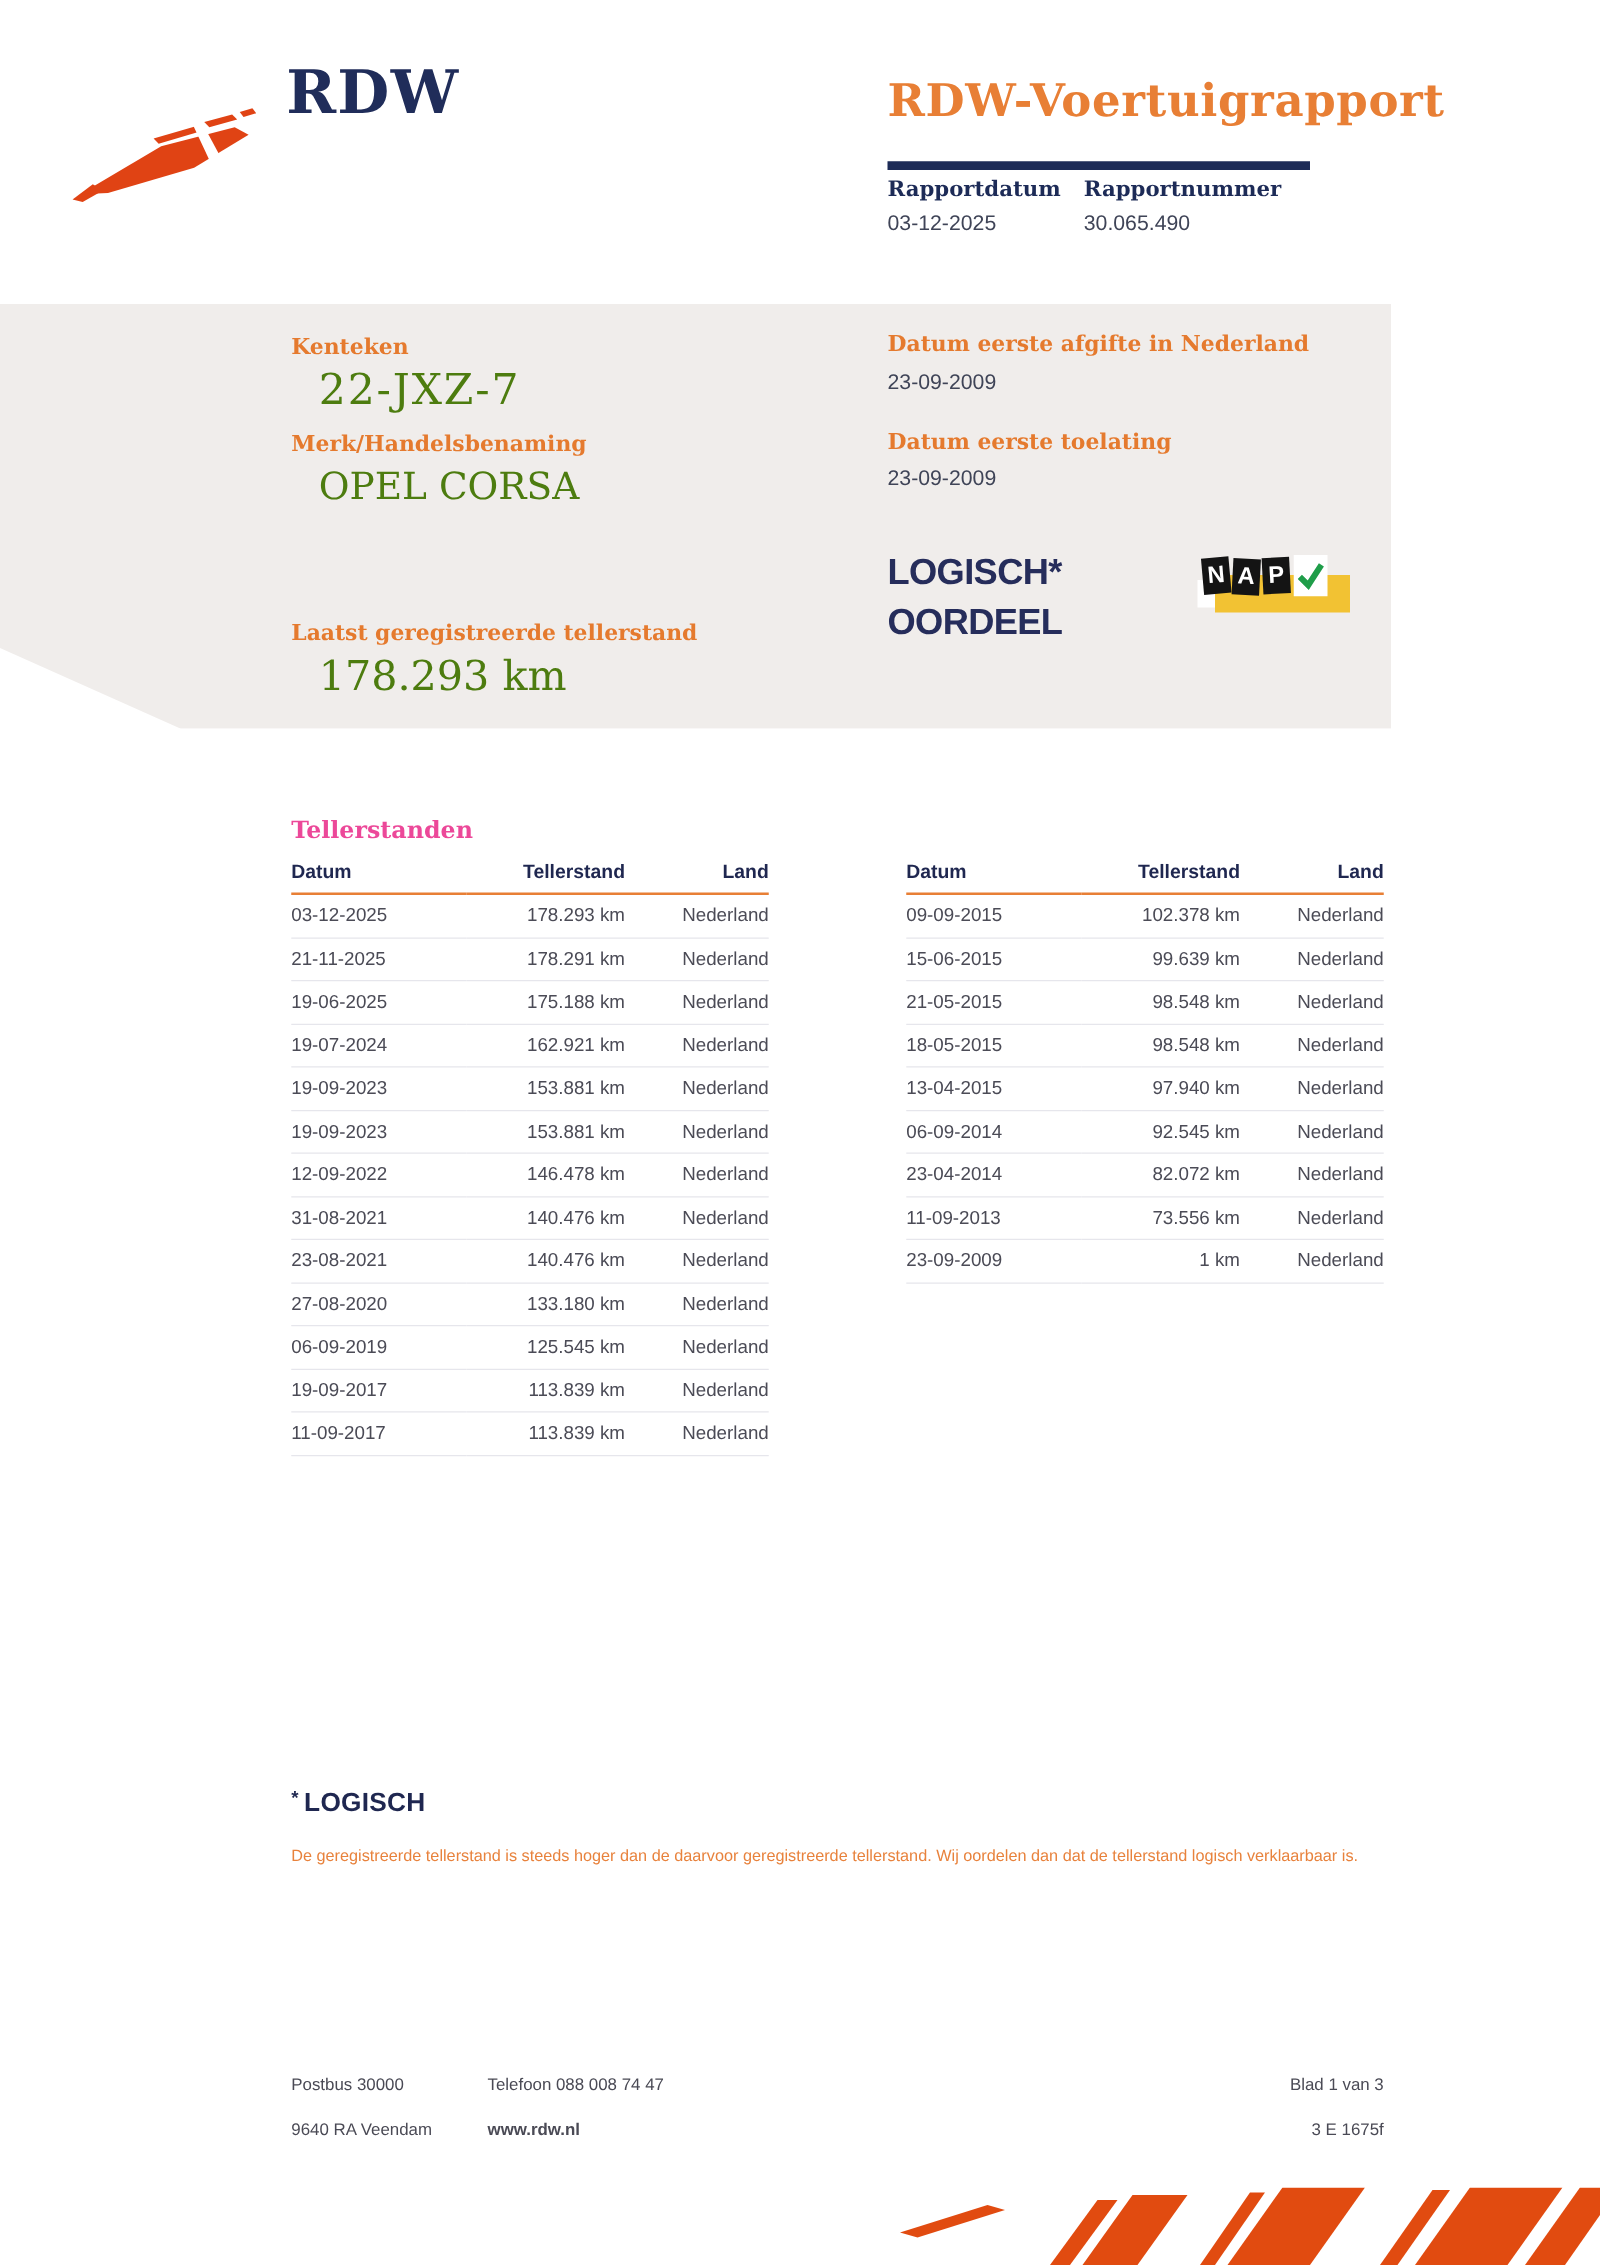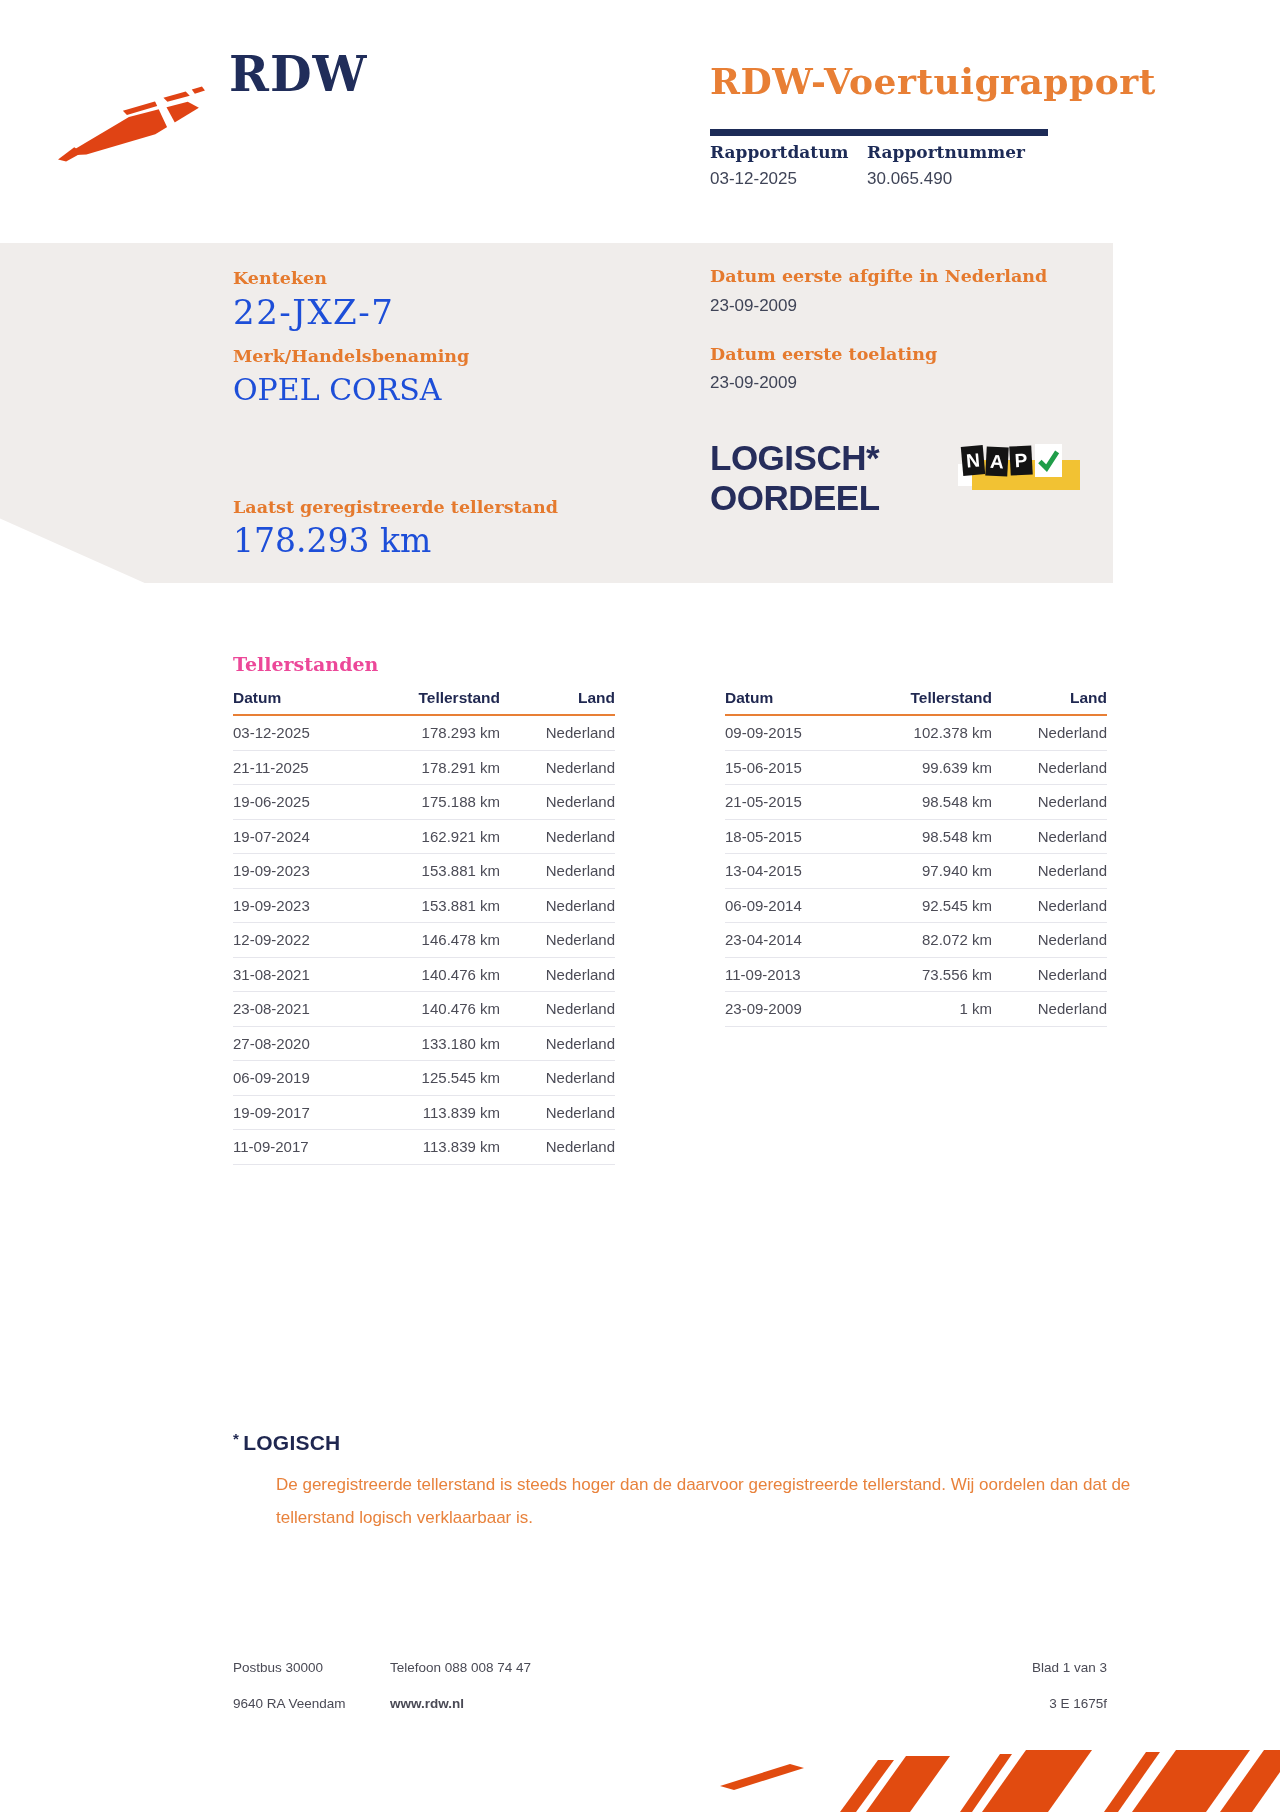--- a/index.html
+++ b/index.html
@@ -15,23 +15,23 @@
   .header-rule{position:absolute;left:710px;top:129px;width:338px;height:7px;background:#1d2b57;}
   .meta-label{position:absolute;font-family:"DejaVu Serif",serif;font-weight:700;
               font-size:17px;color:#1d2b57;white-space:nowrap;}
   .meta-value{position:absolute;font-size:17px;color:#3f4457;white-space:nowrap;}
 
   
   .panel{position:absolute;left:0;top:243px;width:1113px;height:340px;background:#f0edeb;
          clip-path:polygon(0 0,100% 0,100% 100%,13% 100%,0 81%);}
   .lbl{position:absolute;font-family:"DejaVu Serif",serif;font-weight:700;font-size:17.5px;
        color:#e57a2e;white-space:nowrap;}
-  .big-serif{position:absolute;font-family:"DejaVu Serif",serif;color:#1d4ed8;white-space:nowrap;}
+  .big-serif{position:absolute;font-family:"DejaVu Serif",serif;color:#4d7c0f;white-space:nowrap;margin-left:22px;}
   .panel-value{position:absolute;font-size:17px;color:#3f4457;white-space:nowrap;}
-  .oordeel{position:absolute;left:710px;top:438px;font-size:35px;font-weight:700;
+  .oordeel{position:absolute;left:710px;top:438px;font-size:29px;font-weight:700;
            color:#262d5b;line-height:40px;letter-spacing:-0.5px;}
 
   
   .nap{position:absolute;left:956px;top:438px;width:130px;height:58px;}
   .nap-ghost{position:absolute;left:2px;top:26px;width:16px;height:22px;background:#fff;}
   .nap-yellow{position:absolute;left:16px;top:22px;width:108px;height:30px;background:#f2c233;}
   .nap-tile{position:absolute;width:22px;height:29px;background:#141414;color:#fff;
             font-weight:700;font-size:19px;display:flex;align-items:center;justify-content:center;}
   .nap-t1{left:6px;top:8px;transform:rotate(-5deg);}
   .nap-t2{left:30px;top:9px;transform:rotate(3deg);}
@@ -49,22 +49,22 @@
           padding:4px 0 7px 0;border-bottom:2px solid #e87f35;}
   .tbl td{font-size:15px;color:#4b4b56;padding:8px 0 8.5px 0;border-bottom:1px solid #e6e6ec;
           line-height:17px;}
   .tbl .c-km,.tbl th.h-km{text-align:right;}
   .tbl .c-land,.tbl th.h-land{text-align:right;}
 
   
   .expl-title{position:absolute;left:233px;top:1430px;color:#1f2750;}
   .expl-star{font-size:15px;font-weight:700;vertical-align:6px;}
   .expl-word{font-size:21px;font-weight:700;letter-spacing:0.2px;}
-  .expl-text{position:absolute;left:233px;top:1468px;width:885px;font-size:17px;
-             line-height:33px;color:#e8823c;margin-left:43px;}
+  .expl-text{position:absolute;left:233px;top:1468px;width:885px;font-size:13px;
+             line-height:33px;color:#e8823c;}
 
   
   .foot{position:absolute;font-size:13.5px;color:#4a4a55;white-space:nowrap;}
   .f-right{width:220px;text-align:right;}
 
   
   .deco{position:absolute;right:0;bottom:0;width:560px;height:62px;}
 </style>
 </head>
 <body>

